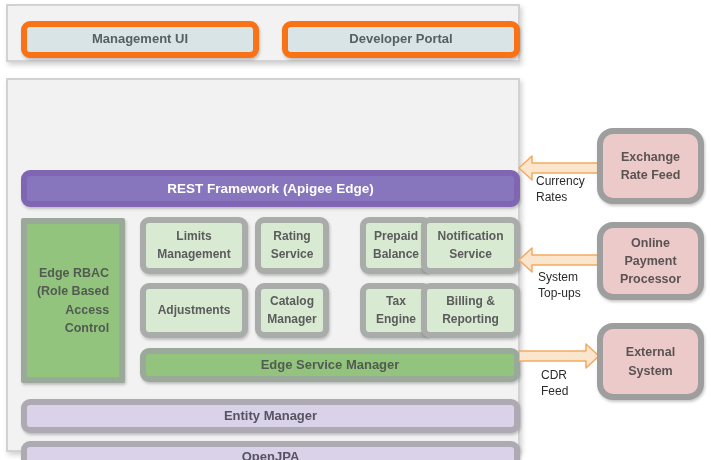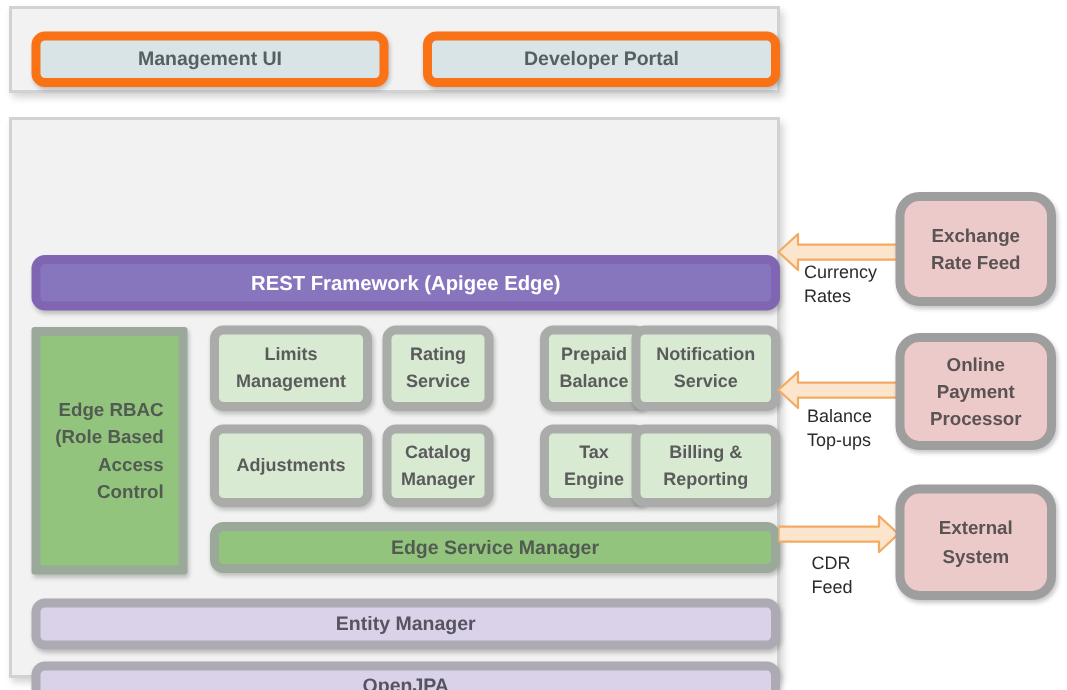--- a/index.html
+++ b/index.html
@@ -130,21 +130,21 @@
     <polygon points="2,14 15,2 15,9 82,9 82,19 15,19 15,26" fill="#fce5cd" stroke="#f3aa62" stroke-width="1.5" stroke-linejoin="round"></polygon>
   </svg>
   <svg class="flow-arrow arrow-left-2" width="84" height="28" viewBox="0 0 84 28">
     <polygon points="2,14 15,2 15,9 82,9 82,19 15,19 15,26" fill="#fce5cd" stroke="#f3aa62" stroke-width="1.5" stroke-linejoin="round"></polygon>
   </svg>
   <svg class="flow-arrow arrow-right-3" width="82" height="28" viewBox="0 0 82 28">
     <polygon points="0,9 67,9 67,2 80,14 67,26 67,19 0,19" fill="#fce5cd" stroke="#f3aa62" stroke-width="1.5" stroke-linejoin="round"></polygon>
   </svg>
 
   <div class="flow-label flow-label-1">Currency Rates</div>
-  <div class="flow-label flow-label-2">Balance Top-ups</div>
+  <div class="flow-label flow-label-2">System Top-ups</div>
   <div class="flow-label flow-label-3">CDR Feed</div>
 
   <div class="box pink pink1">
     <span>Exchange Rate Feed</span>
   </div>
   <div class="box pink pink2">
     <span>Online Payment Processor</span>
   </div>
   <div class="box pink pink3">
     <span>External System</span>

